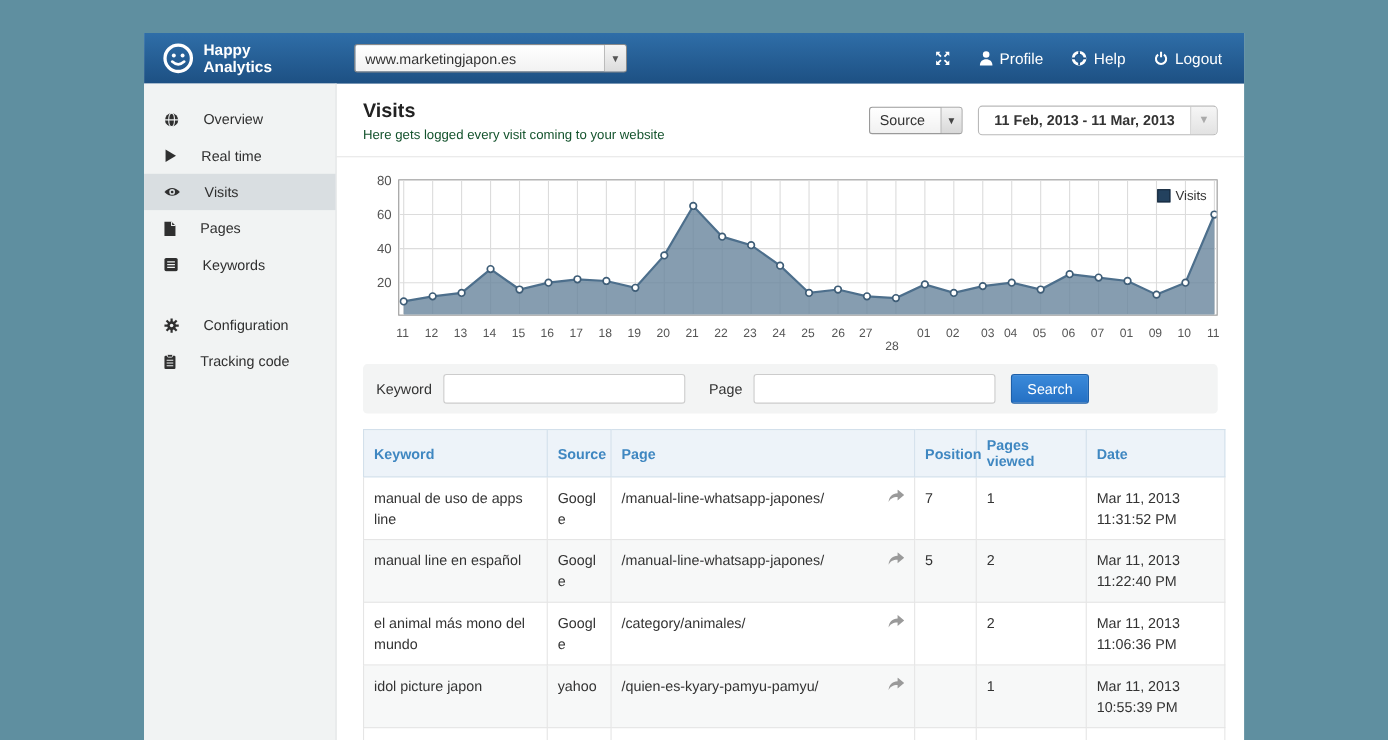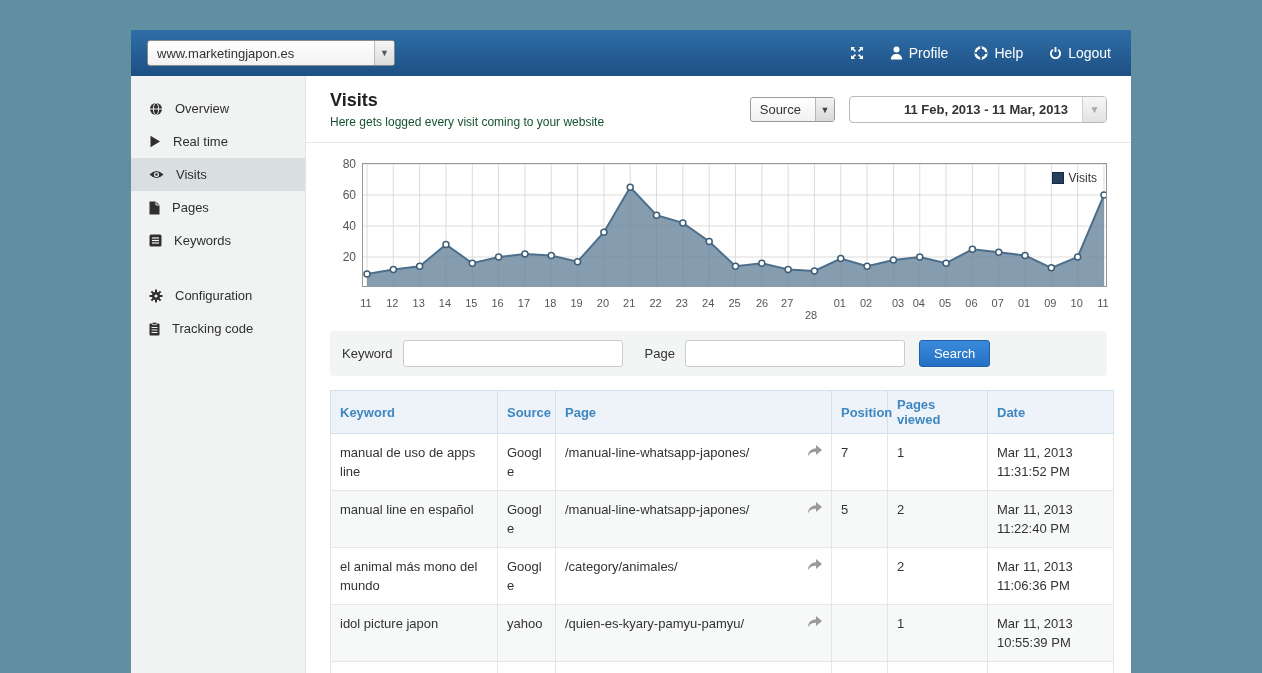--- a/index.html
+++ b/index.html
@@ -16,35 +16,35 @@
     border:1px solid #8a8a8a; border-radius:3px; display:flex; align-items:center; font-size:13px; color:#333;
     padding-left:9px; justify-content:space-between; cursor:pointer; }
   .site-select .arrow-box { width:20px; height:24px; border-left:1px solid #bbb; display:flex; align-items:center;
     justify-content:center; color:#555; font-size:9px; background:linear-gradient(#f5f5f5,#dcdcdc); border-radius:0 2px 2px 0; }
   .topnav { margin-left:auto; display:flex; align-items:center; gap:26px; padding-right:20px; }
   .topnav-item { display:flex; align-items:center; gap:6px; color:#fff; font-size:14px; cursor:pointer; }
 
   
   .body-row { display:flex; min-height:597px; }
   .sidebar { width:175px; background:#f1f3f3; border-right:1px solid #e2e4e5; padding-top:16px; }
-  .side-item { display:flex; align-items:center; gap:12px; padding:9px 18px; font-size:13px; color:#2f2f2f; cursor:pointer; }
+  .side-item { display:flex; align-items:center; gap:22px; padding:9px 18px; font-size:13px; color:#2f2f2f; cursor:pointer; }
   .side-item.active { background:#d9dee1; }
   .side-gap { height:22px; }
 
   .main { flex:1; min-width:0; }
   .main-header { display:flex; align-items:center; padding:14px 24px 13px; border-bottom:1px solid #e7e7e7; }
   .page-title { font-size:18px; font-weight:bold; color:#222; }
   .page-subtitle { font-size:12px; color:#14532d; margin-top:4px; }
   .header-controls { margin-left:auto; display:flex; align-items:center; gap:14px; }
   .source-select { height:25px; background:linear-gradient(#fff,#f1f1f1); border:1px solid #9a9a9a; border-radius:3px;
     display:flex; align-items:center; font-size:13px; color:#333; padding-left:9px; cursor:pointer; }
   .source-select .arrow-box { margin-left:14px; width:19px; height:23px; border-left:1px solid #b5b5b5;
     background:linear-gradient(#f3f3f3,#d8d8d8); display:flex; align-items:center; justify-content:center; font-size:9px; color:#444; }
   .daterange { display:flex; align-items:stretch; border:1px solid #b9b9b9; border-radius:4px; overflow:hidden;
-    background:#fff; cursor:pointer;padding-left:40px; }
+    background:#fff; cursor:pointer; }
   .daterange-text { padding:5px 14px; font-size:13px; font-weight:bold; color:#333; }
   .daterange .arrow-box { width:24px; background:linear-gradient(#f6f6f6,#e2e2e2); border-left:1px solid #cfcfcf;
     display:flex; align-items:center; justify-content:center; color:#aaa; font-size:10px; }
 
   
   .chart-section { padding:20px 24px 0 24px; }
   .chart-wrap { position:relative; padding-left:32px; }
   .y-labels span { position:absolute; left:0; width:26px; text-align:right; font-size:12px; color:#555; }
   #chart-svg { display:block; border:1px solid #979797; background:#fff; }
   .legend { position:absolute; top:8px; right:10px; display:flex; align-items:center; gap:5px; font-size:12px; color:#333; }
@@ -75,20 +75,34 @@
   .share-icon { flex:0 0 auto; cursor:pointer; margin-top:2px; }
 
   svg { display:block; }
 </style>
 </head>
 <body>
 
 <div class="app">
 
   <div class="topbar">
+    <div class="brand">
+      <span>
+        <svg width="30" height="30" viewBox="0 0 30 30">
+          <circle cx="15" cy="15" r="12" fill="none" stroke="#fff" stroke-width="3"></circle>
+          <circle cx="11" cy="12.5" r="1.8" fill="#fff"></circle>
+          <circle cx="19" cy="12.5" r="1.8" fill="#fff"></circle>
+          <path d="M9.5 18 Q15 23 20.5 18" fill="none" stroke="#fff" stroke-width="2.4" stroke-linecap="round"></path>
+        </svg>
+      </span>
+      <span class="brand-text">
+        <span>Happy</span><br>
+        <span>Analytics</span>
+      </span>
+    </div>
 
     <div class="site-select">
       <span>www.marketingjapon.es</span>
       <span class="arrow-box">▼</span>
     </div>
 
     <div class="topnav">
       <span class="topnav-item">
         <span>
           <svg width="14" height="14" viewBox="0 0 14 14" fill="#fff">

